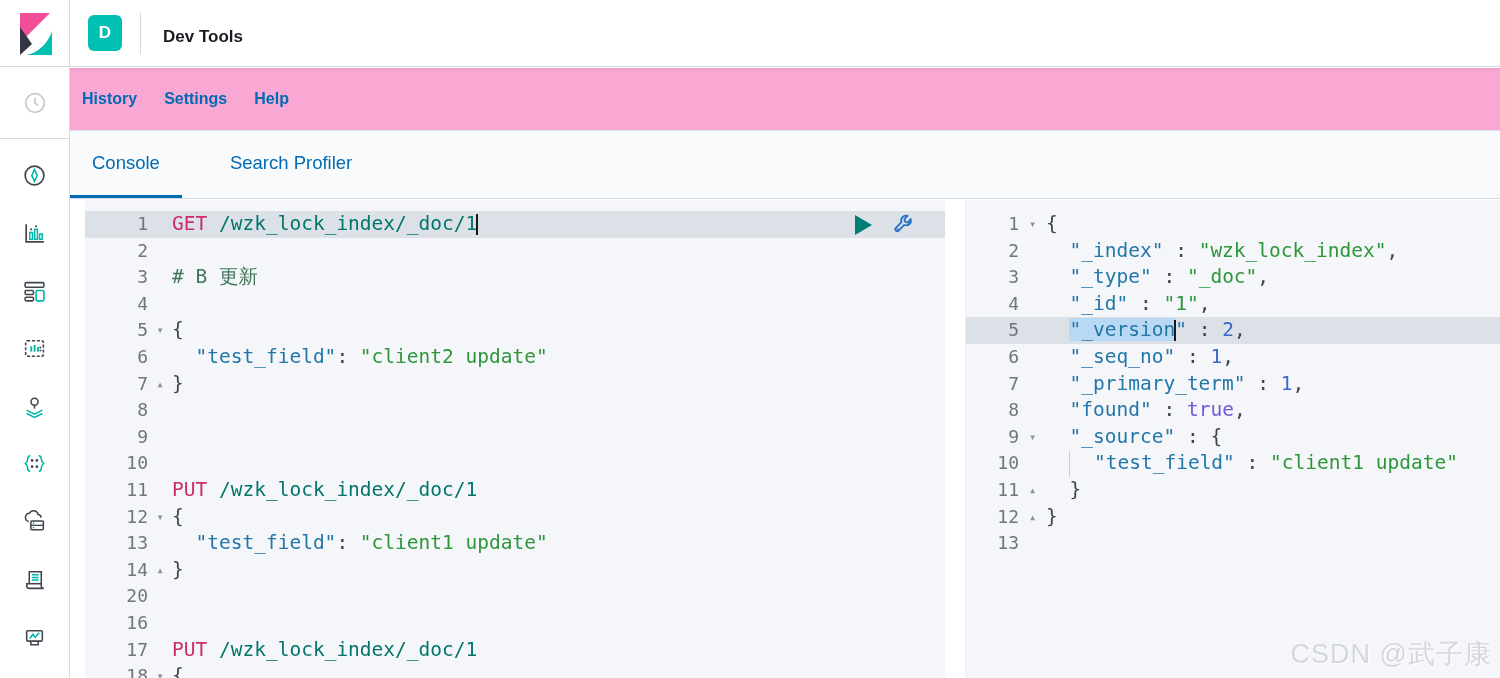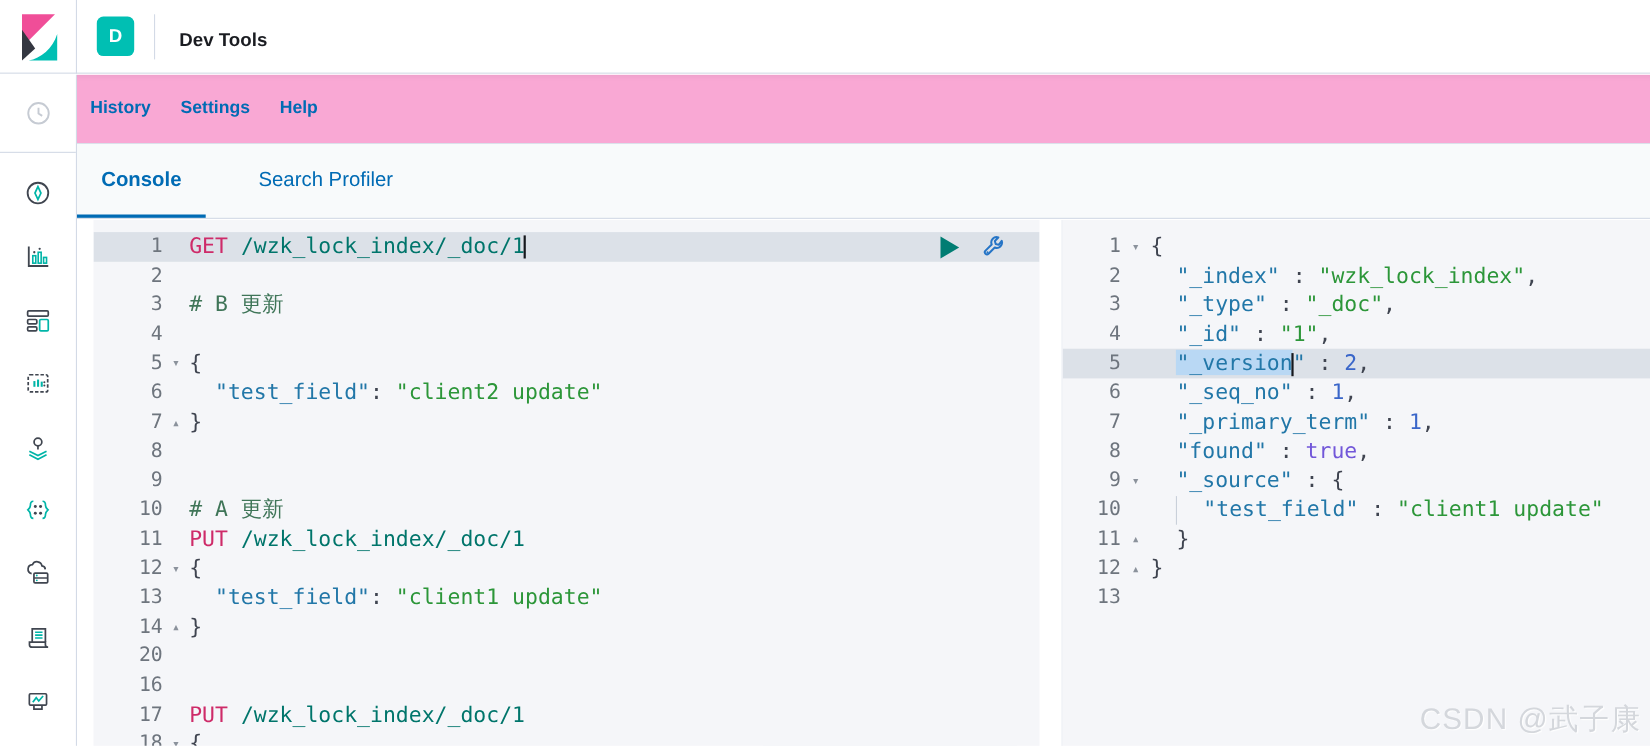--- a/index.html
+++ b/index.html
@@ -31,21 +31,21 @@
             background:#f9a8d4; border-bottom:1px solid #dbe1ea;
             box-shadow:inset 0 6px 6px -6px rgba(30,40,60,.10);
             display:flex; align-items:center; gap:27px; padding-left:12px; }
   .nav-link { color:#006bb4; font-size:16px; font-weight:600; cursor:pointer; }
 
   #tabsrow { position:absolute; left:70px; top:131px; width:1430px; height:68px;
              background:#f8fafb; border-bottom:1px solid #d3dae6; display:flex; }
   .tab { height:100%; padding:0 22px; display:flex; align-items:center; margin-right:26px;
          font-size:18.5px; color:#006bb4; font-weight:500; cursor:pointer;
          border-bottom:3px solid transparent; }
-  .tab.active { border-bottom-color:#006bb4; font-weight:700; }
+  .tab.active { border-bottom-color:#006bb4; font-weight:400; }
 
   
   .pane { position:absolute; top:200px; height:478px; background:#f5f6f9; overflow:hidden;
           font-family:"DejaVu Sans Mono", monospace; font-size:19.5px; padding-top:11px; }
   #request-pane  { left:85px;  width:860px; }
   #response-pane { left:965px; width:535px; border-left:1px solid #eef1f5; }
 
   .code-line { display:flex; height:26.6px; line-height:26.6px; white-space:pre; }
   .code-line.hl { background:#dce1e8; }
   .ln { text-align:right; color:#6e757e; font-size:18px; flex:none; }
@@ -197,21 +197,21 @@
   <div id="lines-request">
       <div class="code-line hl"><span class="ln">1</span><span class="fold"></span><span class="code"><span class="t-m">GET</span><span class="t-x"> </span><span class="t-u">/wzk_lock_index/_doc/1</span><span class="t-caret"></span></span></div>
       <div class="code-line"><span class="ln">2</span><span class="fold"></span><span class="code"></span></div>
       <div class="code-line"><span class="ln">3</span><span class="fold"></span><span class="code"><span class="t-c"># B 更新</span></span></div>
       <div class="code-line"><span class="ln">4</span><span class="fold"></span></div>
       <div class="code-line"><span class="ln">5</span><span class="fold">▾</span><span class="code"><span class="t-p">{</span></span></div>
       <div class="code-line"><span class="ln">6</span><span class="fold"></span><span class="code"><span class="t-x">  </span><span class="t-k">"test_field"</span><span class="t-p">: </span><span class="t-s">"client2 update"</span></span></div>
       <div class="code-line"><span class="ln">7</span><span class="fold">▴</span><span class="code"><span class="t-p">}</span></span></div>
       <div class="code-line"><span class="ln">8</span><span class="fold"></span><span class="code"></span></div>
       <div class="code-line"><span class="ln">9</span><span class="fold"></span><span class="code"></span></div>
-      <div class="code-line"><span class="ln">10</span><span class="fold"></span><span class="code"><span class="t-c"># A 更新</span></span></div>
+      <div class="code-line"><span class="ln">10</span><span class="fold"></span></div>
       <div class="code-line"><span class="ln">11</span><span class="fold"></span><span class="code"><span class="t-m">PUT</span><span class="t-x"> </span><span class="t-u">/wzk_lock_index/_doc/1</span></span></div>
       <div class="code-line"><span class="ln">12</span><span class="fold">▾</span><span class="code"><span class="t-p">{</span></span></div>
       <div class="code-line"><span class="ln">13</span><span class="fold"></span><span class="code"><span class="t-x">  </span><span class="t-k">"test_field"</span><span class="t-p">: </span><span class="t-s">"client1 update"</span></span></div>
       <div class="code-line"><span class="ln">14</span><span class="fold">▴</span><span class="code"><span class="t-p">}</span></span></div>
       <div class="code-line"><span class="ln">20</span><span class="fold"></span><span class="code"></span></div>
       <div class="code-line"><span class="ln">16</span><span class="fold"></span><span class="code"></span></div>
       <div class="code-line"><span class="ln">17</span><span class="fold"></span><span class="code"><span class="t-m">PUT</span><span class="t-x"> </span><span class="t-u">/wzk_lock_index/_doc/1</span></span></div>
       <div class="code-line"><span class="ln">18</span><span class="fold">▾</span><span class="code"><span class="t-p">{</span></span></div>
     </div>
   <div id="send-request-button" title="Click to send request"></div>

